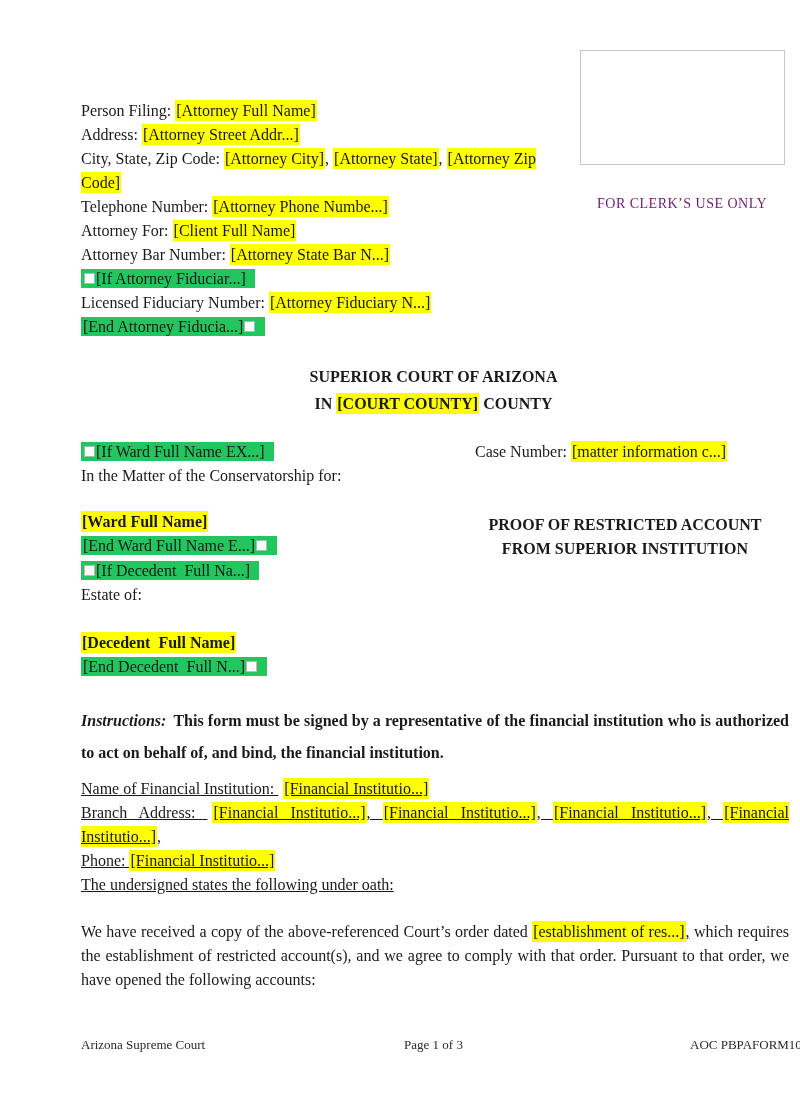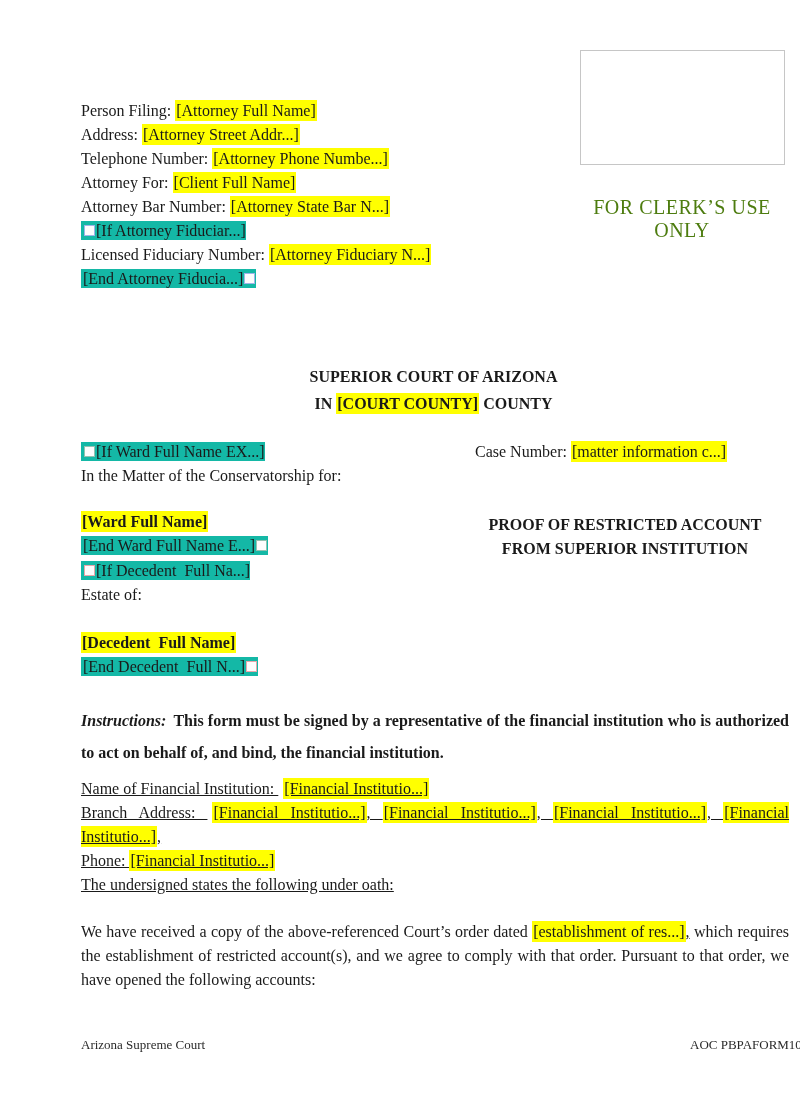--- a/index.html
+++ b/index.html
@@ -2,29 +2,29 @@
 <html><head>
 <meta charset="utf-8">
 <style>
   html,body{margin:0;padding:0;background:#ffffff;}
   .page{
     position:relative;width:800px;height:1100px;background:#ffffff;overflow:hidden;
     font-family:"Liberation Serif","DejaVu Serif",serif;font-size:16px;color:#1a1a1a;
   }
   .abs{position:absolute;}
   .hl{background:#ffff00;padding:2px 1px;}
-  .gray{background:#14b8a6;padding:1px 0 1px 2px;white-space:pre-wrap;}
+  .gray{background:#22c55e;padding:1px 9px 1px 2px;white-space:pre-wrap;}
   .pre{white-space:pre-wrap;}
   .b{font-weight:bold;}
   .just{text-align:justify;}
   .sq{display:inline-block;width:9px;height:9px;background:#fdfdfd;border:1px solid #9fb4e8;vertical-align:0px;margin:0 1px;}
   .sq.teal{border-color:#93c2b1;}
   .sq.pink{border-color:#eaa6ab;}
   .clerk-box{border:1px solid #c6c6c6;}
-  .clerk-label{font-size:20px;color:#4d7c0f;letter-spacing:.5px;text-align:center;}
+  .clerk-label{font-size:14px;color:#701a75;letter-spacing:.5px;text-align:center;}
   .title-block{text-align:center;font-weight:bold;font-size:16px;line-height:27px;}
   .doc-title{width:292px;text-align:center;font-weight:bold;line-height:24px;}
   .lh24{line-height:24px;}
   .lh25{line-height:32px;}
   .footer{font-size:13px;color:#2a2a2a;white-space:nowrap;}
   .instr-label{font-style:italic;font-weight:bold;margin-right:7px;}
   .wgap{margin-right:5px;}
   .uline{text-decoration:underline;}
 </style>
 </head>
@@ -34,20 +34,23 @@
 
   <div class="abs clerk-box" style="left:580px;top:50px;width:203px;height:113px;"></div>
   <div class="abs clerk-label" style="left:575px;top:196px;width:214px;">FOR CLERK’S USE ONLY</div>
 
   <div class="abs lh24" style="left:81px;top:99px;width:475px;">
     <div>
       <span>Person Filing: </span><span class="hl">[Attorney Full Name]</span>
     </div>
     <div>
       <span>Address: </span><span class="hl">[Attorney Street Addr...]</span>
+    </div>
+    <div>
+      <span>City, State, Zip Code: </span><span class="hl">[Attorney City]</span><span>, </span><span class="hl">[Attorney State]</span><span>, </span><span class="hl">[Attorney Zip Code]</span>
     </div>
     <div>
       <span>Telephone Number: </span><span class="hl">[Attorney Phone Numbe...]</span>
     </div>
     <div>
       <span>Attorney For: </span><span class="hl">[Client Full Name]</span>
     </div>
     <div>
       <span>Attorney Bar Number: </span><span class="hl">[Attorney State Bar N...]</span>
     </div>
@@ -115,15 +118,16 @@
       <span>Phone: </span><span class="hl">[Financial Institutio...]</span>
     </div>
     <div>The undersigned states the following under oath:</div>
   </div>
 
   <div class="abs just lh24" style="left:81px;top:920px;width:708px;">
     <span>We have received a copy of the above-referenced Court’s order dated </span><span class="hl">[establishment of res...]</span><span class="uline">,</span><span> which requires the establishment of restricted account(s), and we agree to comply with that order.  Pursuant to that order, we have opened the following accounts:</span>
   </div>
 
   <div class="abs footer" style="left:81px;top:1037px;">Arizona Supreme Court</div>
+  <div class="abs footer" style="left:81px;top:1037px;width:705px;text-align:center;">Page 1 of 3</div>
   <div class="abs footer" style="left:690px;top:1037px;">AOC PBPAFORM10F-0</div>
 
 </div>
 
 </body></html>

